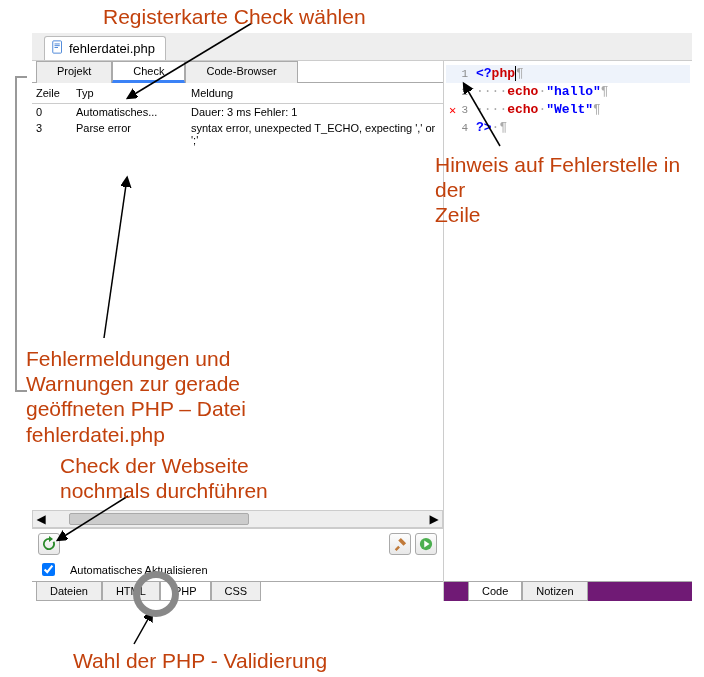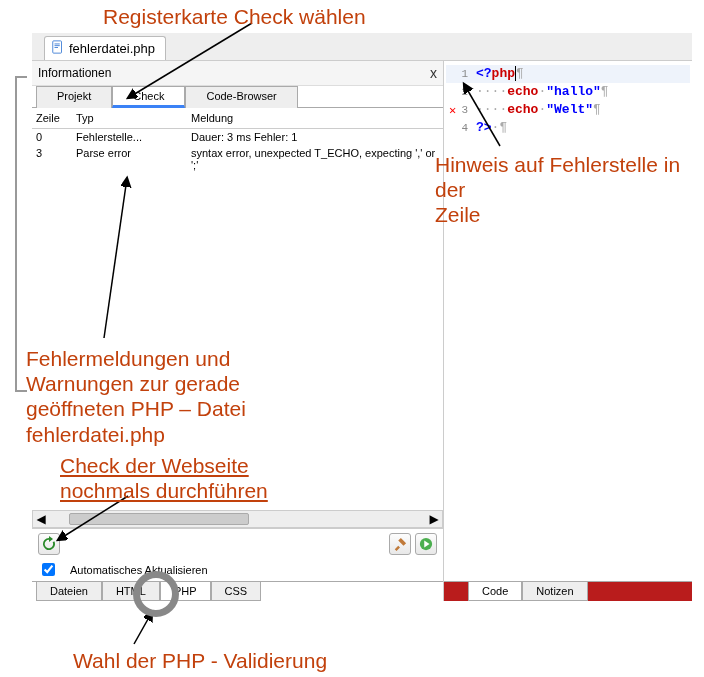--- a/index.html
+++ b/index.html
@@ -197,21 +197,21 @@
   .k-red { color: #c00; font-weight: bold; }
   .ws { color: #aaa; }
   .pilcrow { color: #aaa; }
   .cursor-bar {
     border-right: 1px solid #000;
   }
   .right-bottom-tabs {
     display: flex;
     padding-left: 24px;
     border-top: 1px solid #aaa;
-    background: #b91c1c;
+    background: #701a75;
   }
   .circle-ann {
     position: absolute;
     border: 7px solid #888;
     border-radius: 50%;
     width: 46px;
     height: 46px;
     z-index: 101;
     pointer-events: none;
   }
@@ -242,38 +242,34 @@
             <rect x="4" y="8" width="4" height="1" fill="#3a7bd5"></rect>
           </svg>
       </span>
       <span>fehlerdatei.php</span>
     </div>
   </div>
 
   <div class="mainrow">
 
     <div class="left-panel">
-      <div class="info-header">
-        <span>Informationen</span>
-        <span class="close-x">x</span>
-      </div>
       <div class="info-tabs">
         <div class="info-tab">Projekt</div>
         <div class="info-tab active">Check</div>
         <div class="info-tab">Code-Browser</div>
       </div>
       <div class="col-headers">
         <div class="col-zeile">Zeile</div>
         <div class="col-typ">Typ</div>
         <div class="col-meldung">Meldung</div>
       </div>
       <div class="rows">
         <div class="row">
           <div class="col-zeile">0</div>
-          <div class="col-typ">Fehlerstelle...</div>
+          <div class="col-typ">Automatisches...</div>
           <div class="col-meldung">Dauer: 3 ms  Fehler: 1</div>
         </div>
         <div class="row">
           <div class="col-zeile">3</div>
           <div class="col-typ">Parse error</div>
           <div class="col-meldung">syntax error, unexpected T_ECHO, expecting ',' or ';'</div>
         </div>
       </div>
       <div class="scroll-h">
         <div class="scroll-btn">◀</div>
@@ -339,21 +335,21 @@
         <div class="btab">Notizen</div>
       </div>
     </div>
   </div>
 </div>
 
 <div class="left-bracket" style="left:15px; top:76px; height:316px;"></div>
 
 <div class="annotation" style="left:26px; top:346px; width:300px;">Fehlermeldungen und Warnungen zur gerade geöffneten PHP – Datei fehlerdatei.php</div>
 
-<div class="annotation" style="left:60px; top:453px; width:260px;text-decoration:underline;">Check der Webseite nochmals durchführen</div>
+<div class="annotation" style="left:60px; top:453px; width:260px;">Check der Webseite nochmals durchführen</div>
 
 <div class="annotation" style="left:435px; top:152px; width:260px; white-space:pre-line;">Hinweis auf Fehlerstelle in der
 Zeile</div>
 
 <div class="annotation" style="left:73px; top:648px;">Wahl der PHP - Validierung</div>
 
 <div class="circle-ann" style="left:133px; top:571px;"></div>
 
 <svg class="arrow-line" style="left:0;top:0" width="704" height="677">
   <defs>

